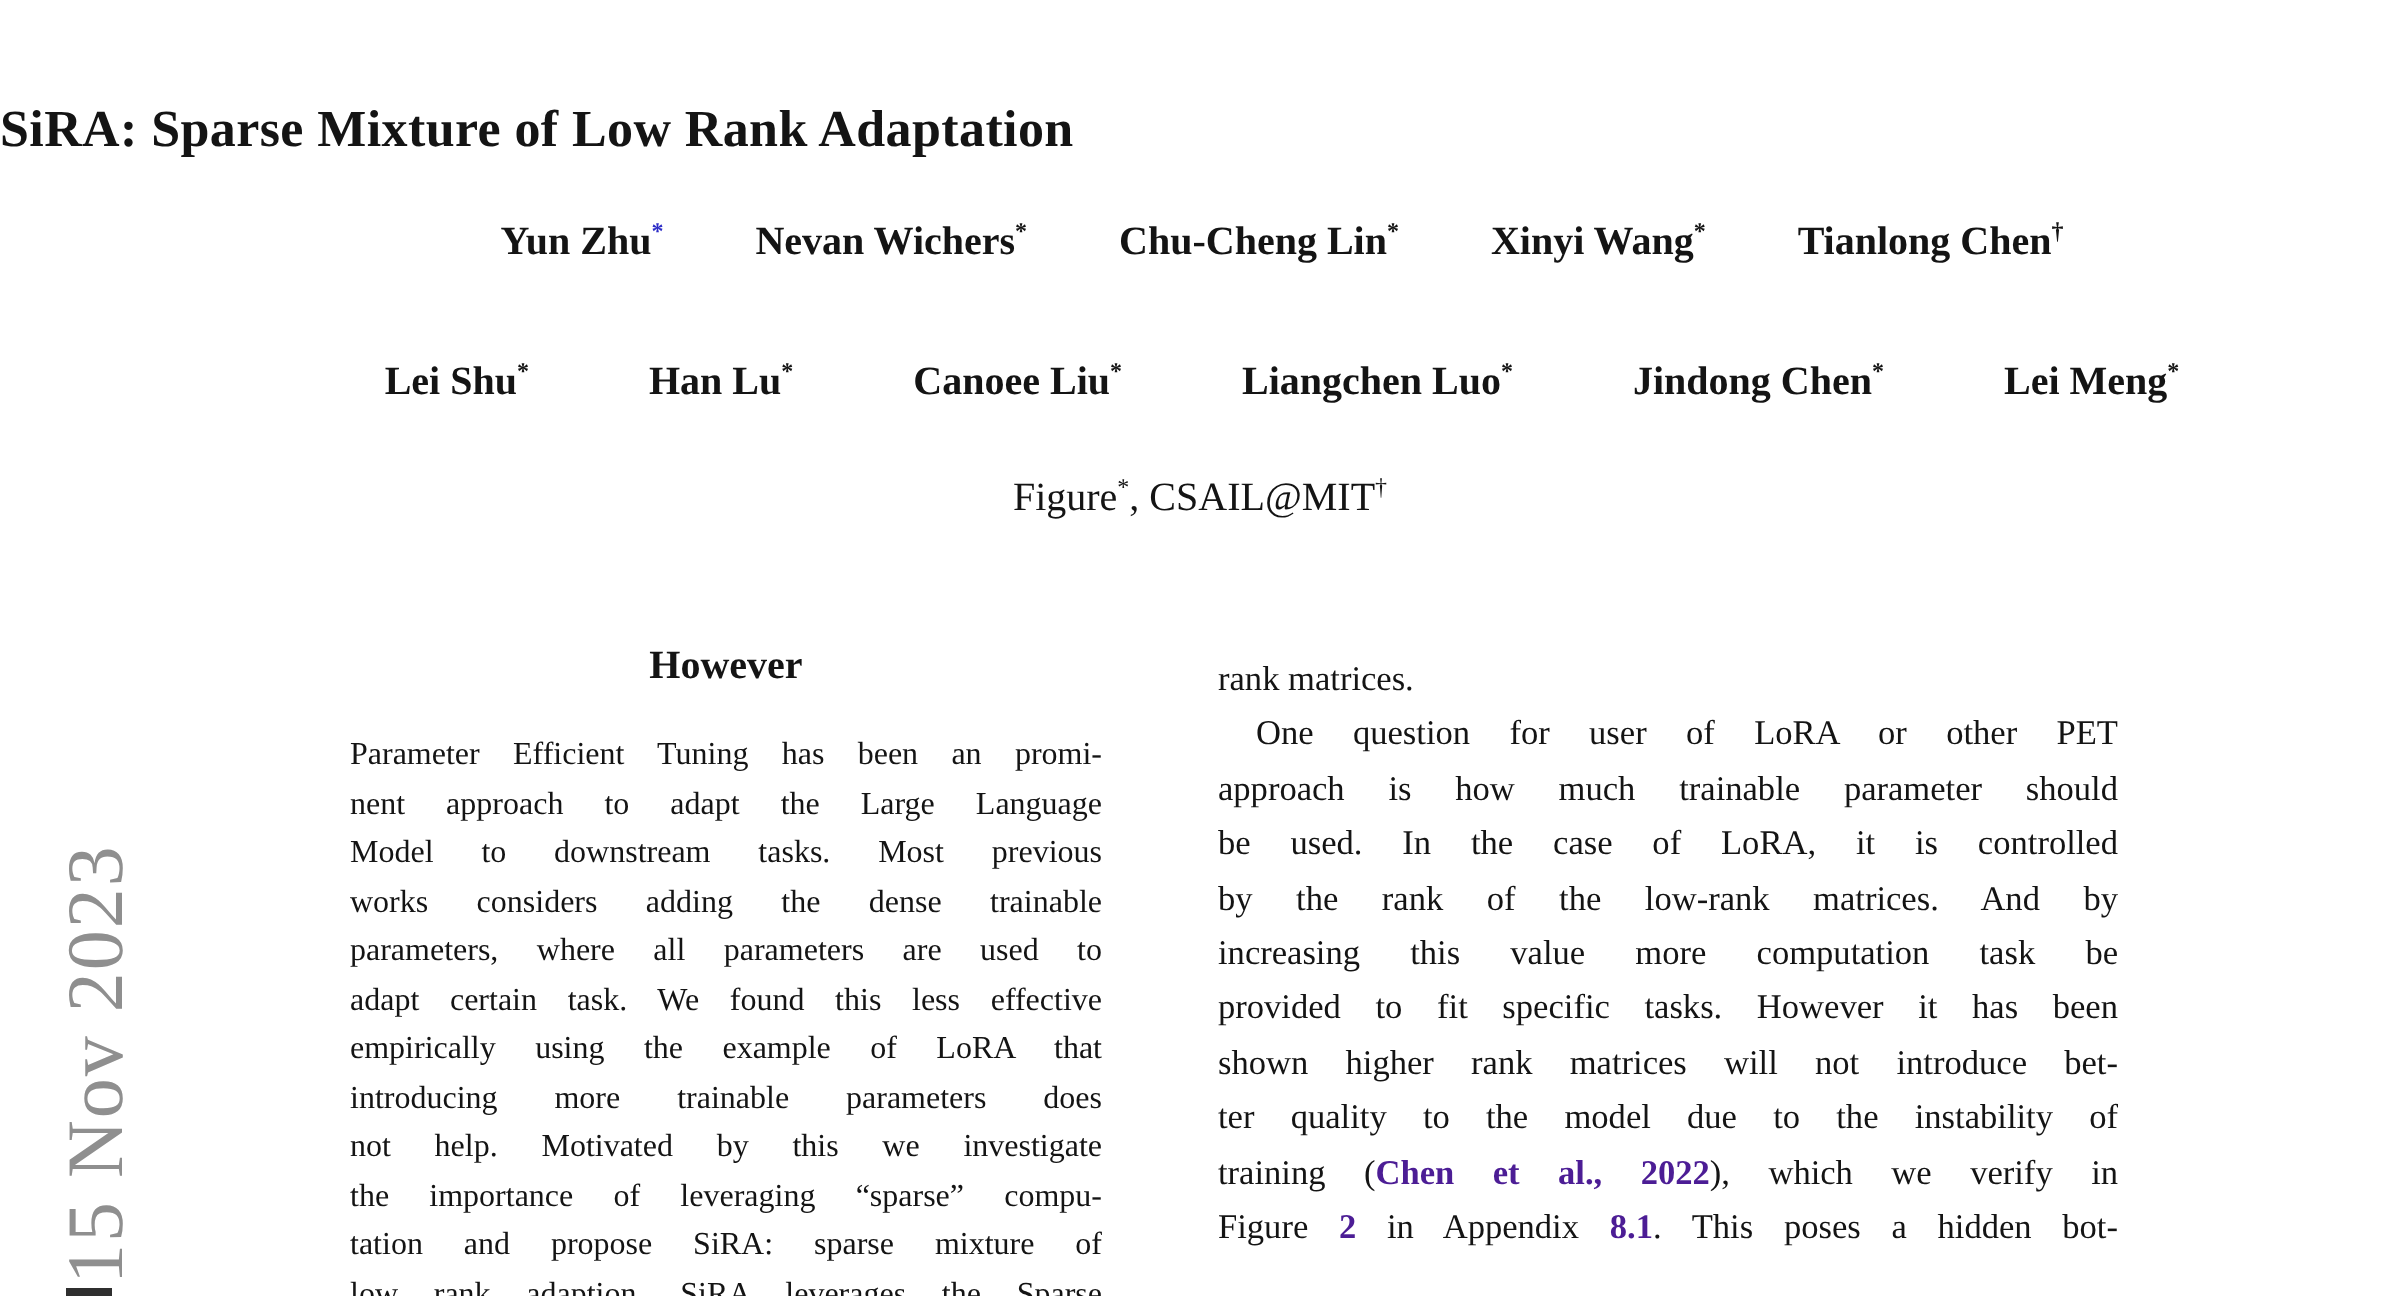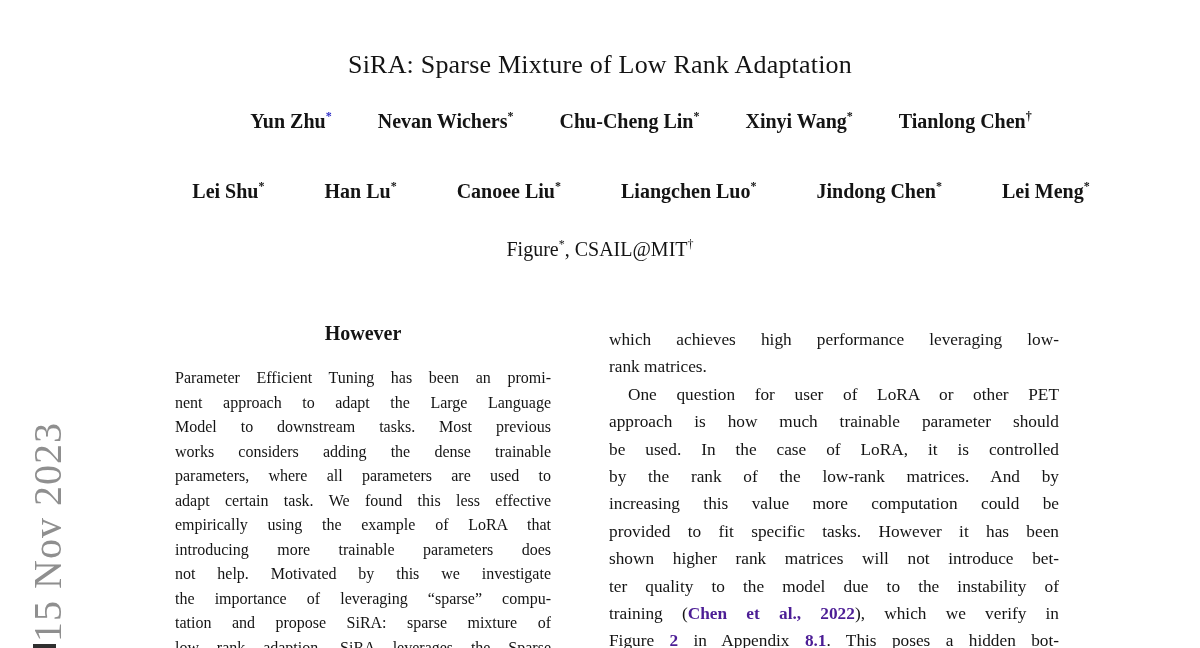--- a/index.html
+++ b/index.html
@@ -1,22 +1,22 @@
 <!DOCTYPE html>
 <html><head>
 <meta charset="utf-8">
 <style>
   html,body{margin:0;padding:0;background:#ffffff;}
   .page{
     position:relative;width:1200px;height:648px;background:#ffffff;overflow:hidden;
     font-family:"Liberation Serif","DejaVu Serif",serif;color:#141414;
   }
   .title{
-    position:absolute;top:50px;left:0;width:100%;text-align:center;
-    font-size:26px;font-weight:normal;letter-spacing:.2px;
+    position:absolute;top:50px;left:0;width:100%;text-align:left;
+    font-size:26px;font-weight:bold;letter-spacing:.2px;
   }
   .authors{position:absolute;left:0;width:100%;display:flex;justify-content:center;align-items:baseline;padding-left:41px;}
   .authors.row1{top:110px;gap:46px;}
   .authors.row2{top:180px;gap:60px;}
   .author{font-weight:bold;font-size:20px;white-space:nowrap;}
   sup{font-size:60%;line-height:0;}
   .affil{position:absolute;top:238px;left:0;width:100%;text-align:center;font-size:20px;}
   .abs-head{
     position:absolute;top:322px;left:175px;width:376px;text-align:center;
     font-weight:bold;font-size:20px;
@@ -75,27 +75,26 @@
       <div class="line just"><span>parameters, where all parameters are used to</span></div>
       <div class="line just"><span>adapt certain task. We found this less effective</span></div>
       <div class="line just"><span>empirically using the example of LoRA that</span></div>
       <div class="line just"><span>introducing more trainable parameters does</span></div>
       <div class="line just"><span>not help.  Motivated by this we investigate</span></div>
       <div class="line just"><span>the importance of leveraging “sparse” compu-</span></div>
       <div class="line just"><span>tation and propose SiRA: sparse mixture of</span></div>
       <div class="line just"><span>low rank adaption. SiRA leverages the Sparse</span></div>
     </div>
   <div class="col col-right">
-      <div class="line just"><span>which achieves high performance leveraging low-</span></div>
       <div class="line"><span>rank matrices.</span></div>
       <div class="line just ind"><span>One question for user of LoRA or other PET</span></div>
       <div class="line just"><span>approach is how much trainable parameter should</span></div>
       <div class="line just"><span>be used.  In the case of LoRA, it is controlled</span></div>
       <div class="line just"><span>by the rank of the low-rank matrices.  And by</span></div>
-      <div class="line just"><span>increasing this value more computation could be</span></div>
+      <div class="line just"><span>increasing this value more computation task be</span></div>
       <div class="line just"><span>provided to fit specific tasks. However it has been</span></div>
       <div class="line just"><span>shown higher rank matrices will not introduce bet-</span></div>
       <div class="line just"><span>ter quality to the model due to the instability of</span></div>
       <div class="line just"><span>training (</span><span class="link">Chen et al., 2022</span><span>), which we verify in</span></div>
       <div class="line just"><span>Figure </span><span class="link">2</span><span> in Appendix </span><span class="link">8.1</span><span>. This poses a hidden bot-</span></div>
     </div>
 
 </div>
 
 </body></html>

